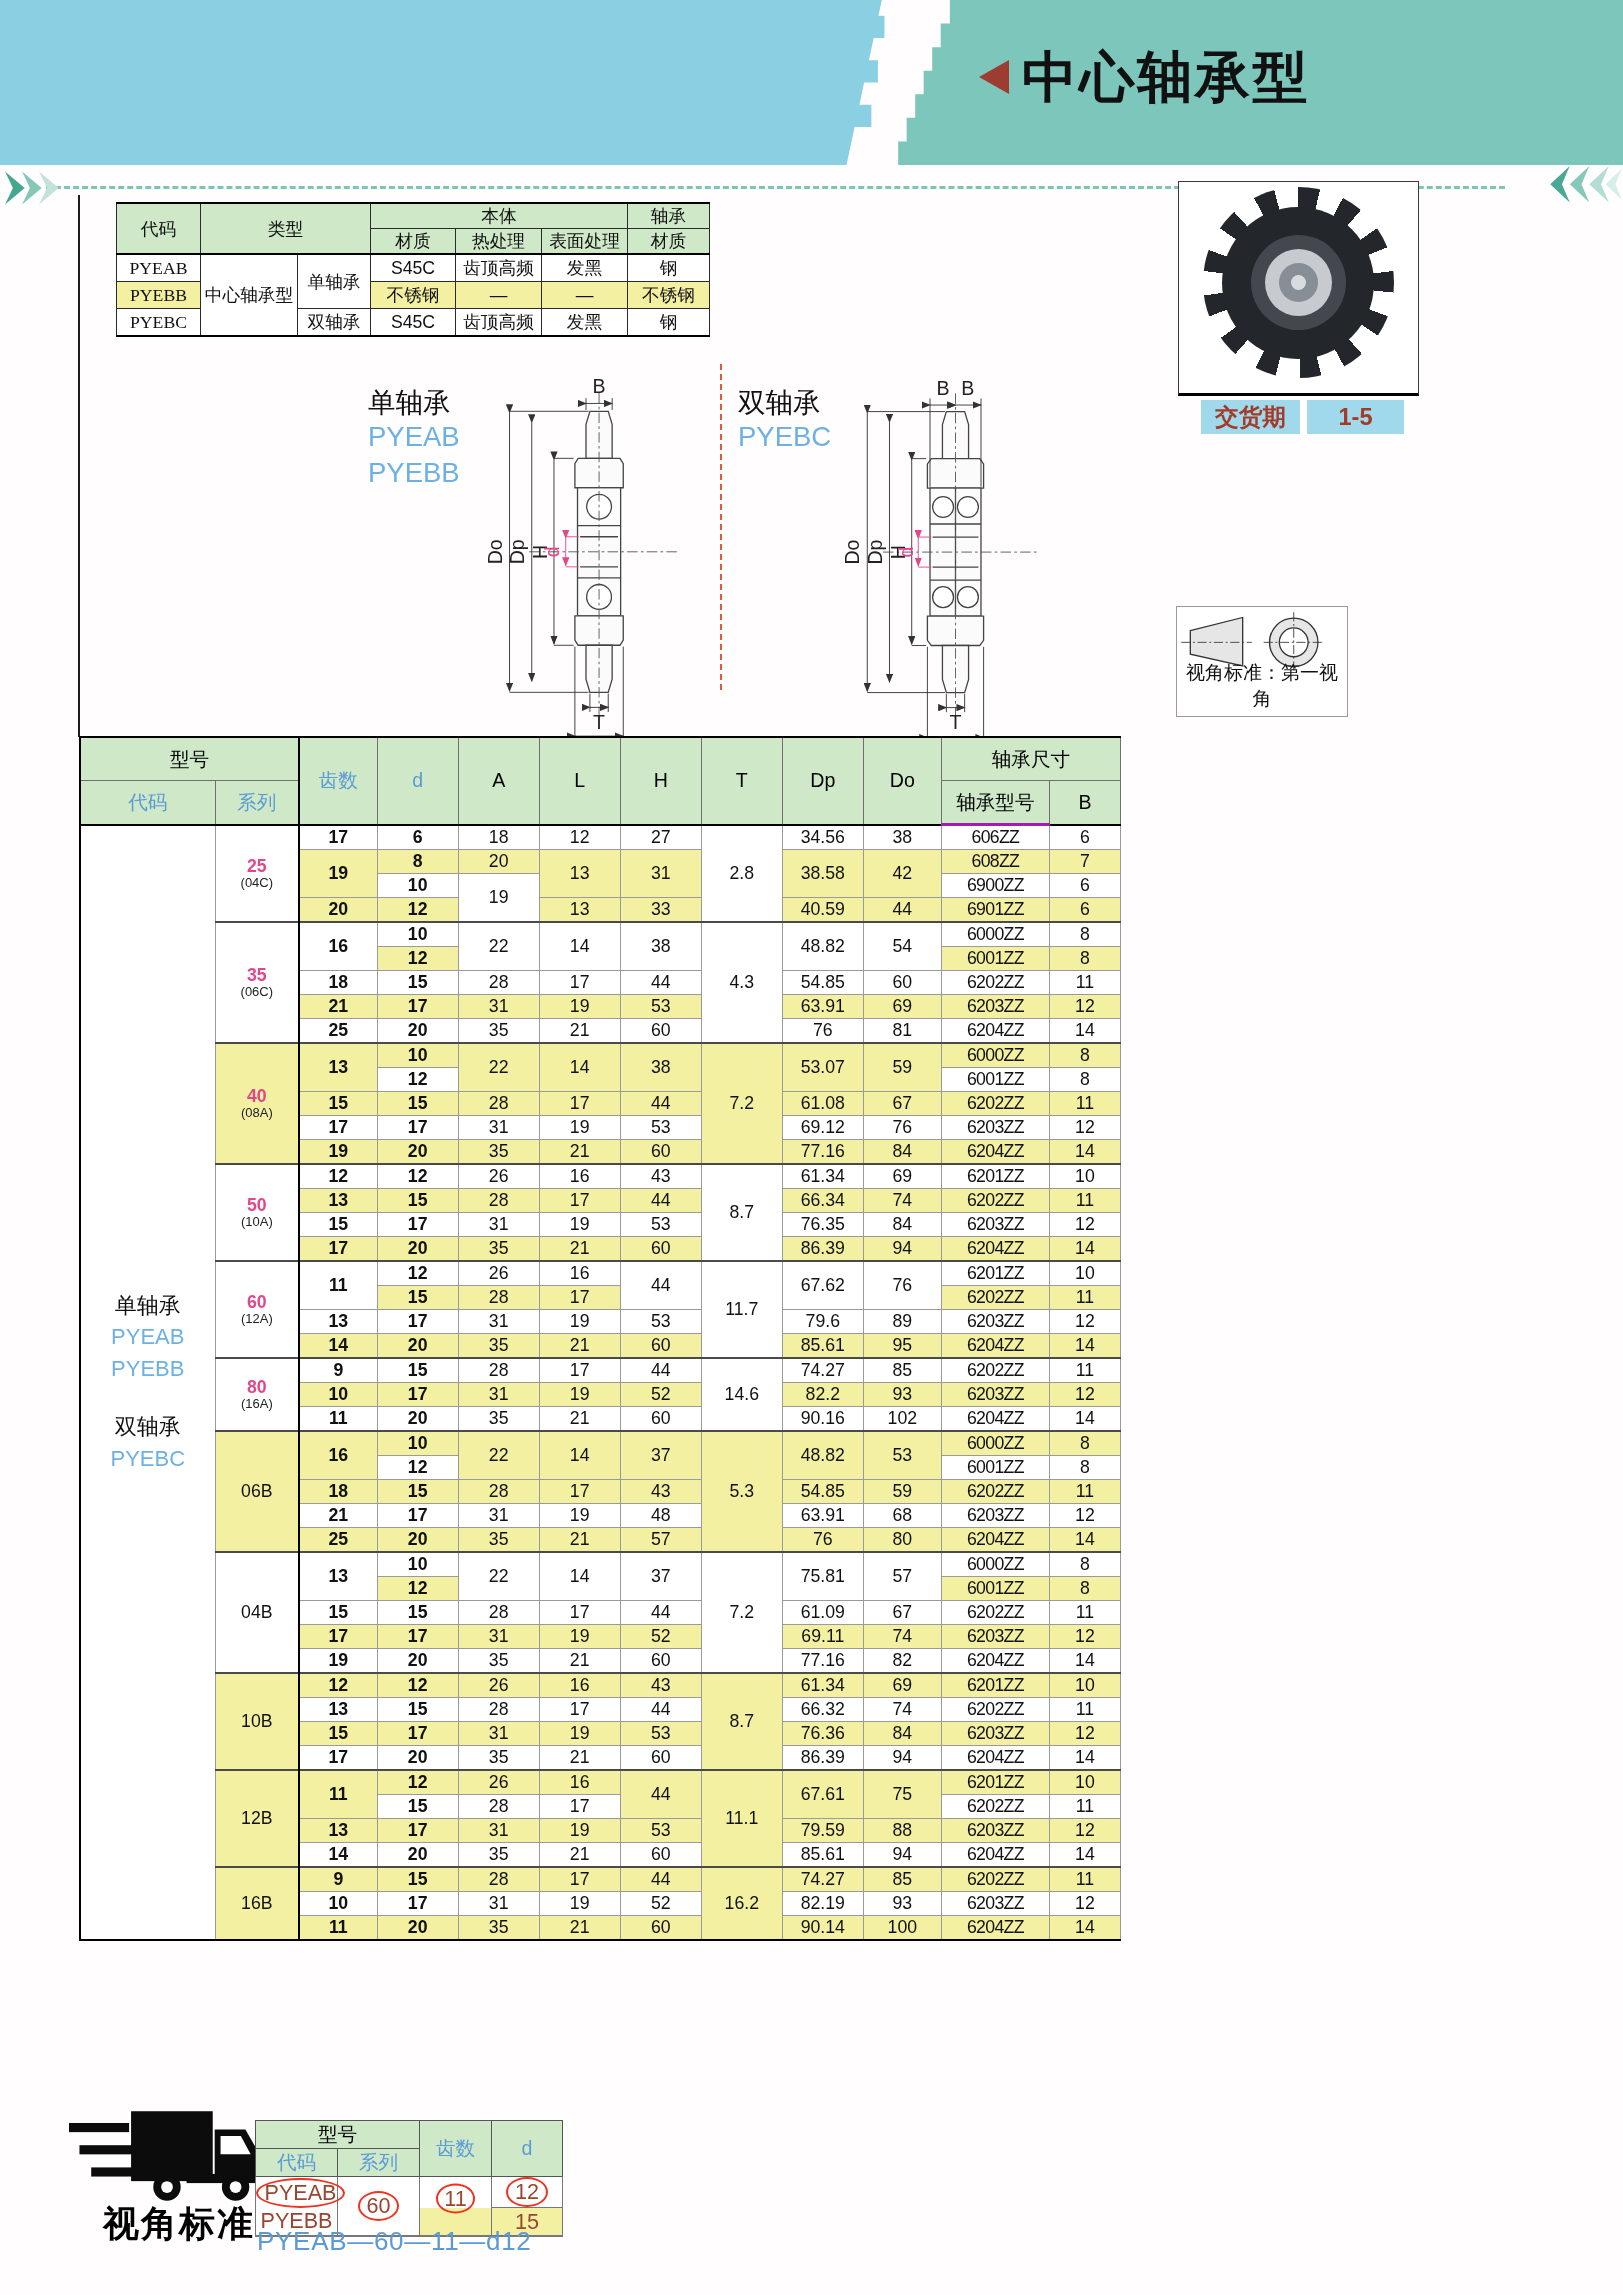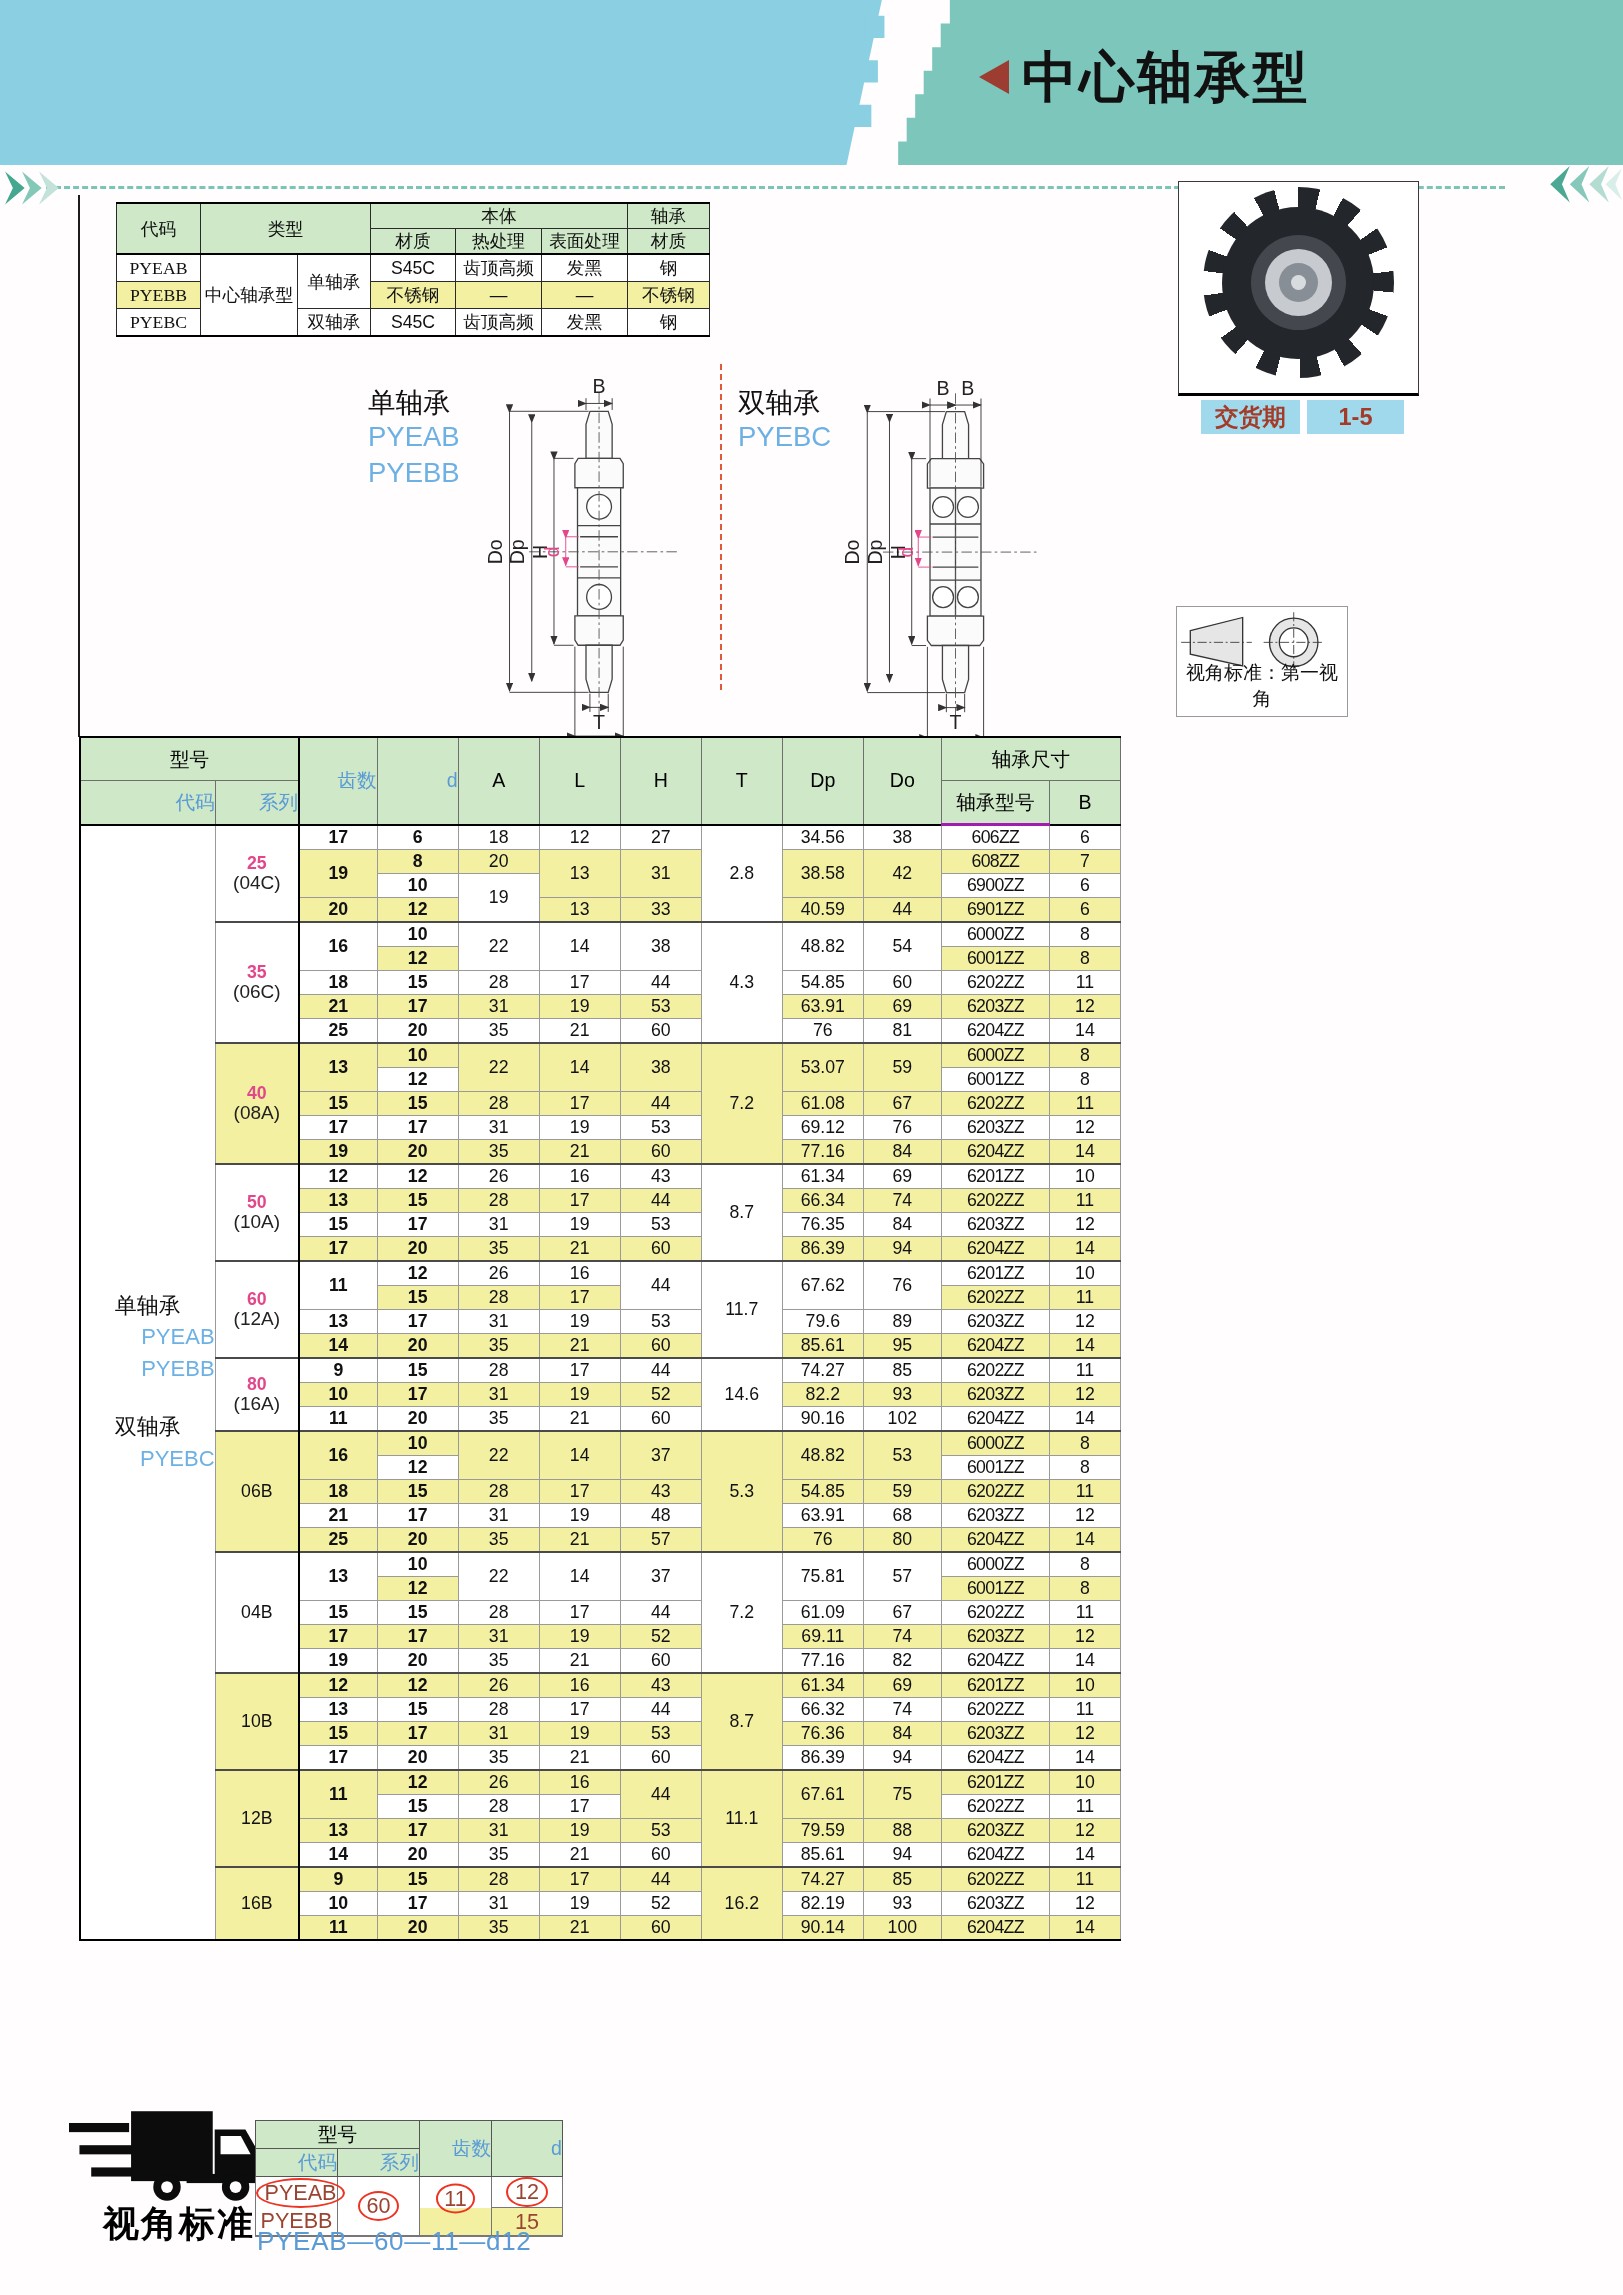--- a/index.html
+++ b/index.html
@@ -19,21 +19,21 @@
   #reddash{left:720px;top:364px;width:0;height:326px;border-left:2px dashed #e05a3a;}
   
   table{border-collapse:collapse;table-layout:fixed;}
   #spec{left:116px;top:202px;}
   #spec table{width:594px;border-top:2.6px solid #000;border-bottom:2px solid #000;}
   #spec th,#spec td{border:1px solid #2a2a2a;text-align:center;vertical-align:middle;
        font-size:17.7px;color:#111;padding:0;background:transparent;}
   #spec th{background:#cfe9c8;height:24px;font-weight:normal;}
   #spec td{height:26px;}
   #spec .hb{border-bottom:2px solid #000;}
-  .bl{color:#5b9bd5;text-align:right;}
+  .bl{color:#5b9bd5;}
   .serif{font-family:"Liberation Serif","DejaVu Serif",serif;font-size:19.6px;}
   tr.y{background:#f3f0a2;}
   tr.w{background:#fff;}
   
   #photo{left:1178px;top:181px;width:239px;height:211px;border:1.3px solid #3a3a3a;
          border-bottom:3.9px solid #000;background:#fff;}
   .gear{position:absolute;left:23.6px;top:5.2px;width:191px;height:191px;border-radius:50%;
         background:repeating-conic-gradient(#23262b 0deg 13deg,rgba(0,0,0,0) 13deg 27.69deg);}
   .gear i{position:absolute;border-radius:50%;display:block;}
   .g1{inset:19.6px;background:#23262b;}
@@ -52,21 +52,21 @@
   
   #mtw{left:79px;top:736px;}
   #mt{width:1042px;border-left:2px solid #000;border-top:2.6px solid #000;border-bottom:2.6px solid #000;}
   #mt th{background:#cfe9c8;border:0.7px solid #6f6f6f;font-weight:normal;font-size:19.6px;height:42px;padding:0;}
   #mt td{border:0.7px solid #9a9a9a;text-align:center;vertical-align:middle;font-size:17.7px;
          color:#111;padding:0;height:23px;line-height:1.05;background:transparent;}
   #mt td.c-th{border-left:2px solid #000;}
   #mt th.c-th{border-left:2px solid #000;}
   #mt tr.sec td{border-top:2px solid #4a4a4a;}
   .pk{color:#e2468b;font-weight:bold;}
-  #mt .sub{color:#222;font-weight:normal;font-size:19px;}
+  #mt .sub{color:#222;font-weight:normal;font-size:13px;}
   #mt td.c-mo{letter-spacing:-0.7px;}
   .side div{font-size:22px;line-height:1.45;color:#111;}
   .side div.bl{color:#6db1e4;}
   .side div.sp{height:26px;}
   
   #ordw{left:255px;top:2120px;}
   #ord{width:308px;border-top:1.3px solid #555;border-bottom:2px solid #777;}
   #ord th{background:#cfe9c8;border:1px solid #555;font-weight:normal;font-size:19.6px;height:24px;padding:0;}
   #ord td{border:1px solid #777;text-align:center;vertical-align:middle;font-size:21.6px;
           color:#9a4432;padding:0;height:27px;background:transparent;}

